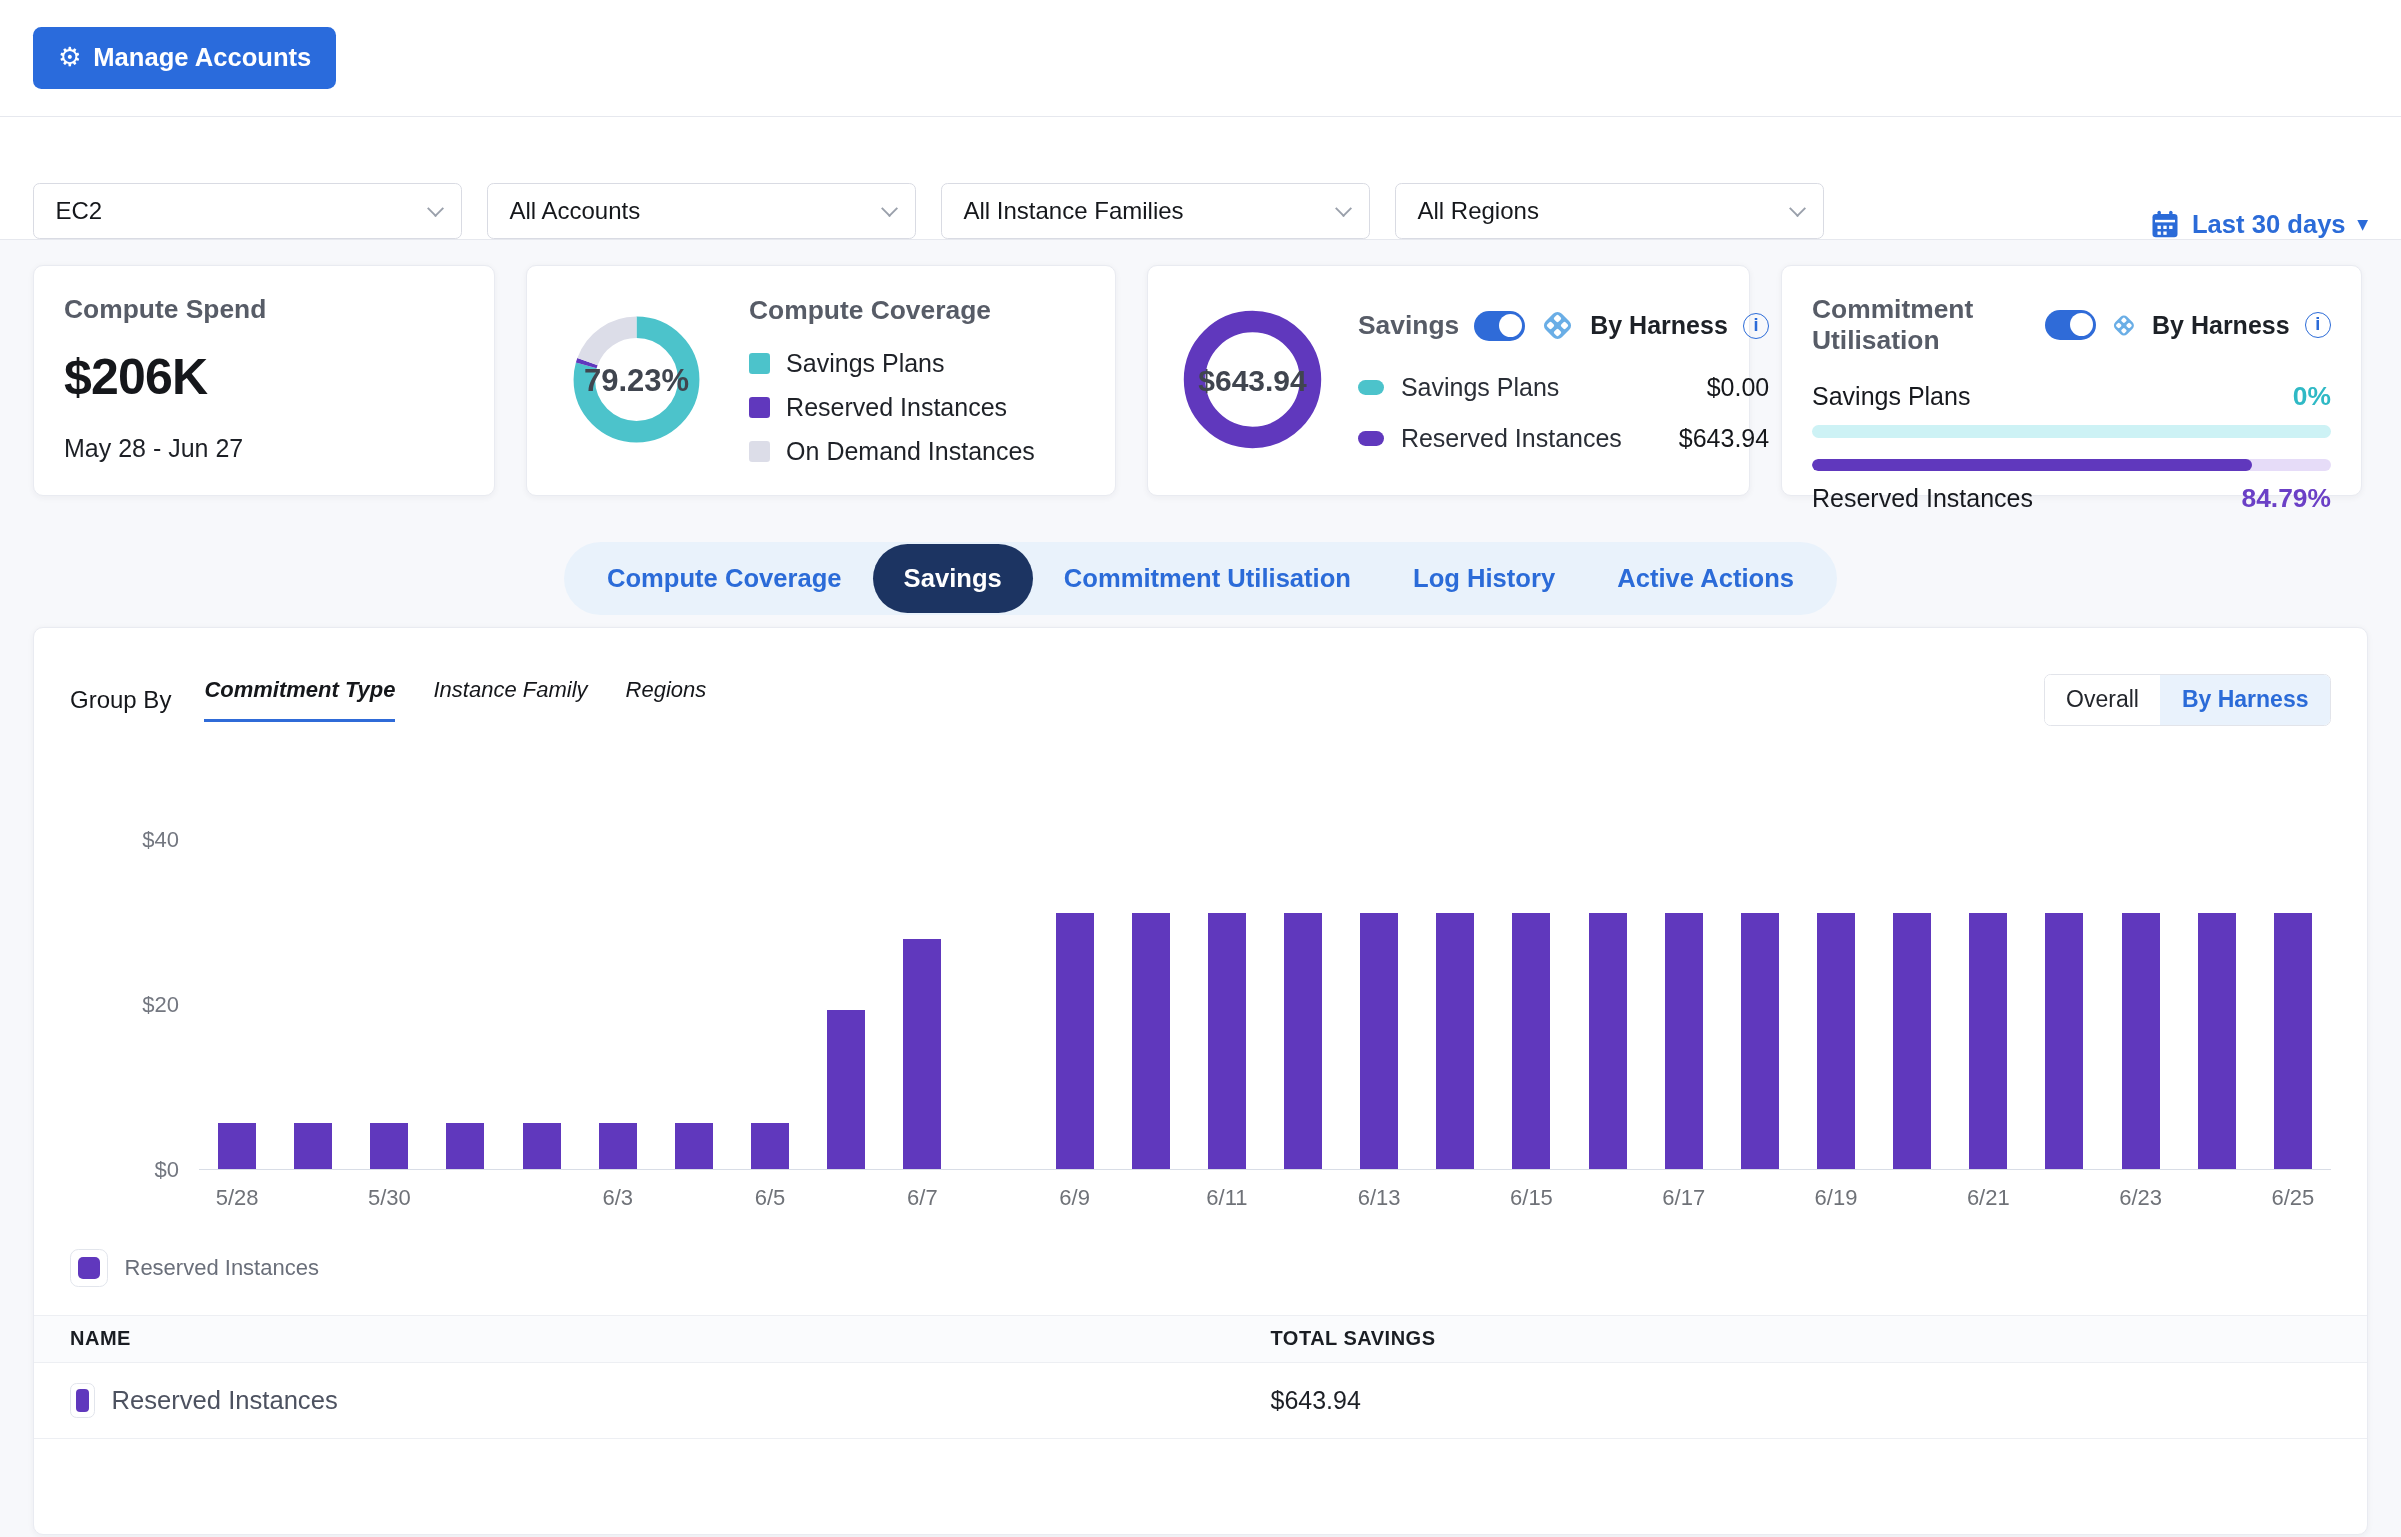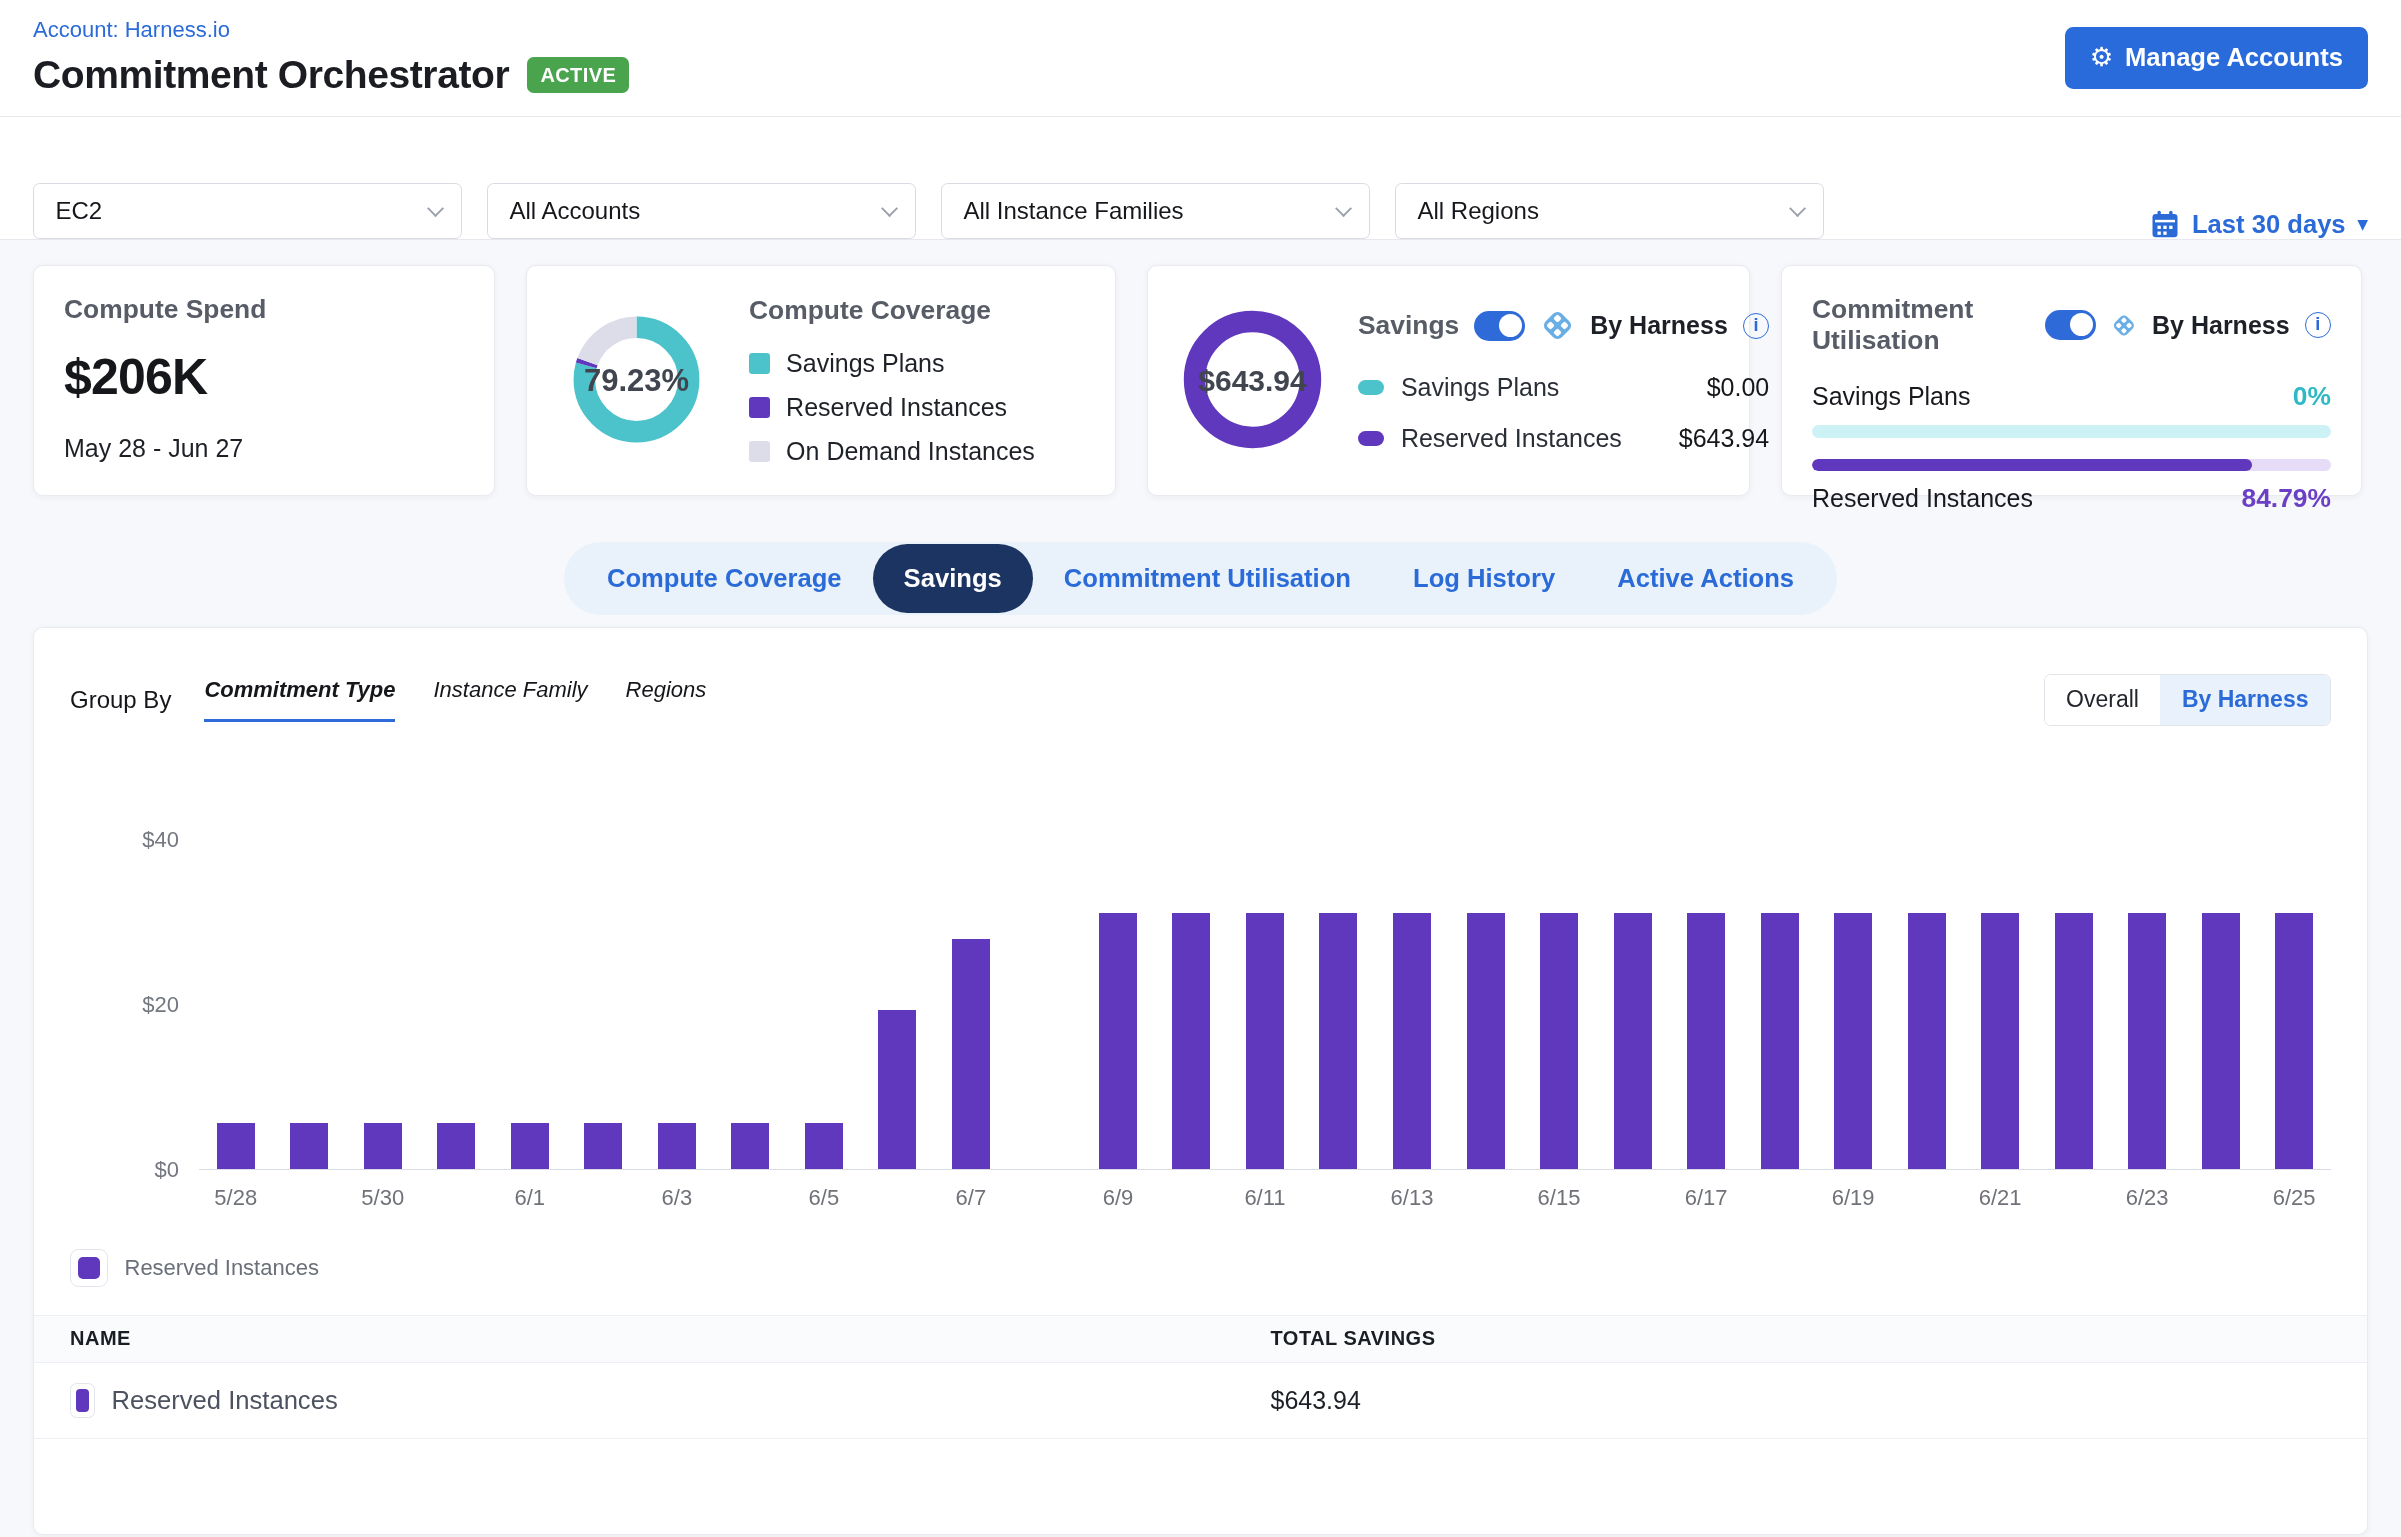--- a/index.html
+++ b/index.html
@@ -130,27 +130,20 @@
               display:flex; align-items:center; justify-content:center; }
   .row-chip .inner { width:13.2px; height:23px; border-radius:4.1px; }
   .row-name { font-size:25.6px; color:#4d5260; }
 </style>
 </head>
 <body>
 
 <div class="app">
 
   <div class="header">
-    <div>
-      <div class="account-link">Account: Harness.io</div>
-      <div class="title-row">
-        <span class="page-title">Commitment Orchestrator</span>
-        <span class="status-badge">ACTIVE</span>
-      </div>
-    </div>
     <button class="manage-btn">
       <span class="gear-glyph">⚙</span>
       <span>Manage Accounts</span>
     </button>
   </div>
 
   <div class="filter-bar">
     <div id="filter-selects" style="display:flex;gap:25px;">
         <div class="select-box">
           <span>EC2</span>
@@ -337,24 +330,20 @@
           </div>
           <div class="slot">
             <div class="bar" style="height: 46px; background: rgb(96, 56, 189);"></div>
             <span class="x-label">5/30</span>
           </div>
           <div class="slot">
             <div class="bar" style="height: 46px; background: rgb(96, 56, 189);"></div>
           </div>
           <div class="slot">
             <div class="bar" style="height: 46px; background: rgb(96, 56, 189);"></div>
-            <span class="x-label">6/1</span>
-          </div>
-          <div class="slot">
-            <div class="bar" style="height: 46px; background: rgb(96, 56, 189);"></div>
           </div>
           <div class="slot">
             <div class="bar" style="height: 46px; background: rgb(96, 56, 189);"></div>
             <span class="x-label">6/3</span>
           </div>
           <div class="slot">
             <div class="bar" style="height: 46px; background: rgb(96, 56, 189);"></div>
           </div>
           <div class="slot">
             <div class="bar" style="height: 46px; background: rgb(96, 56, 189);"></div>

